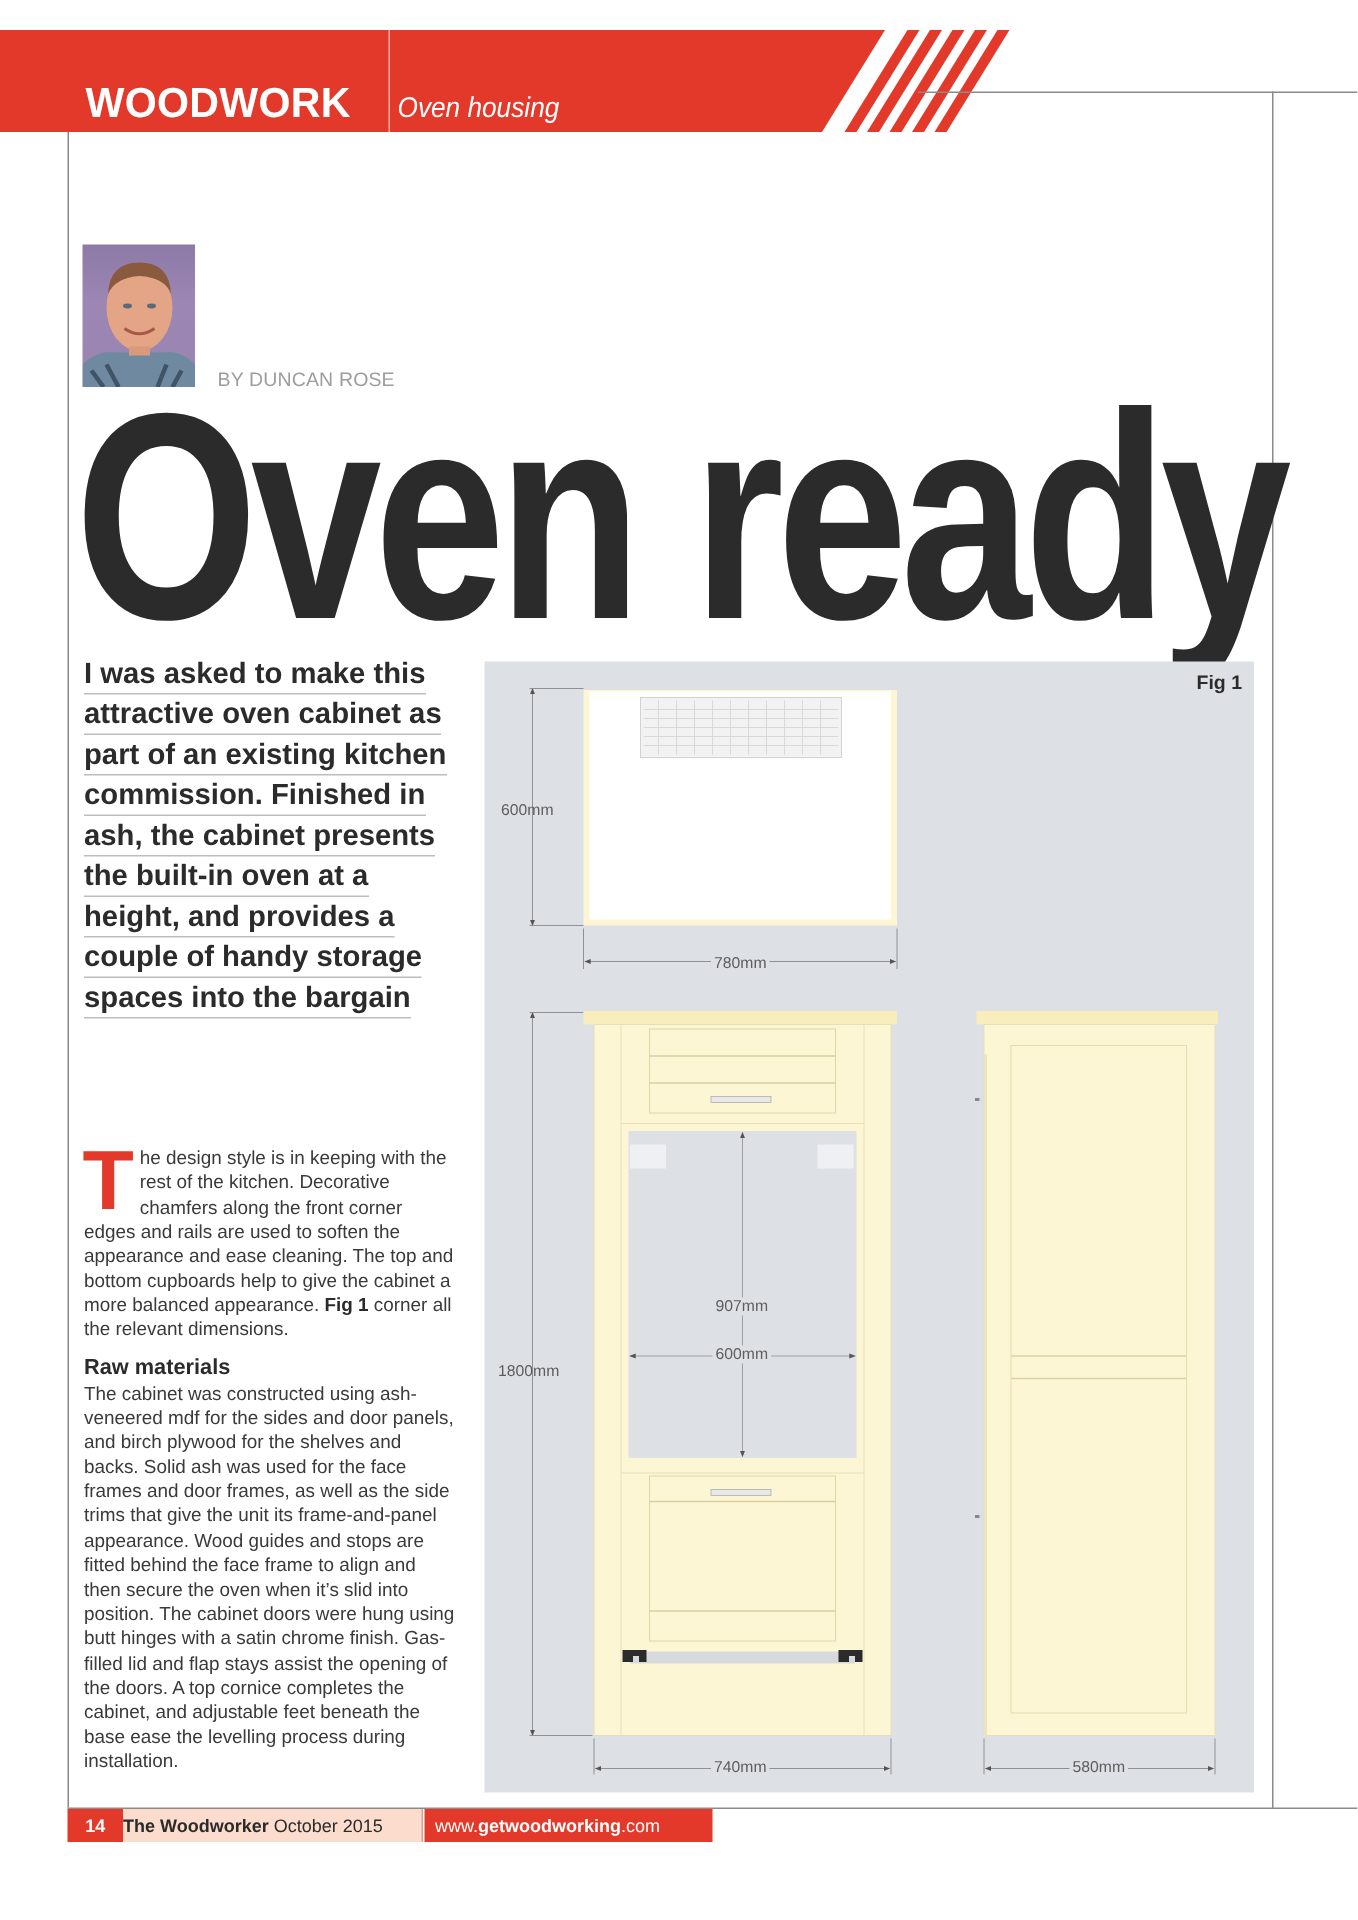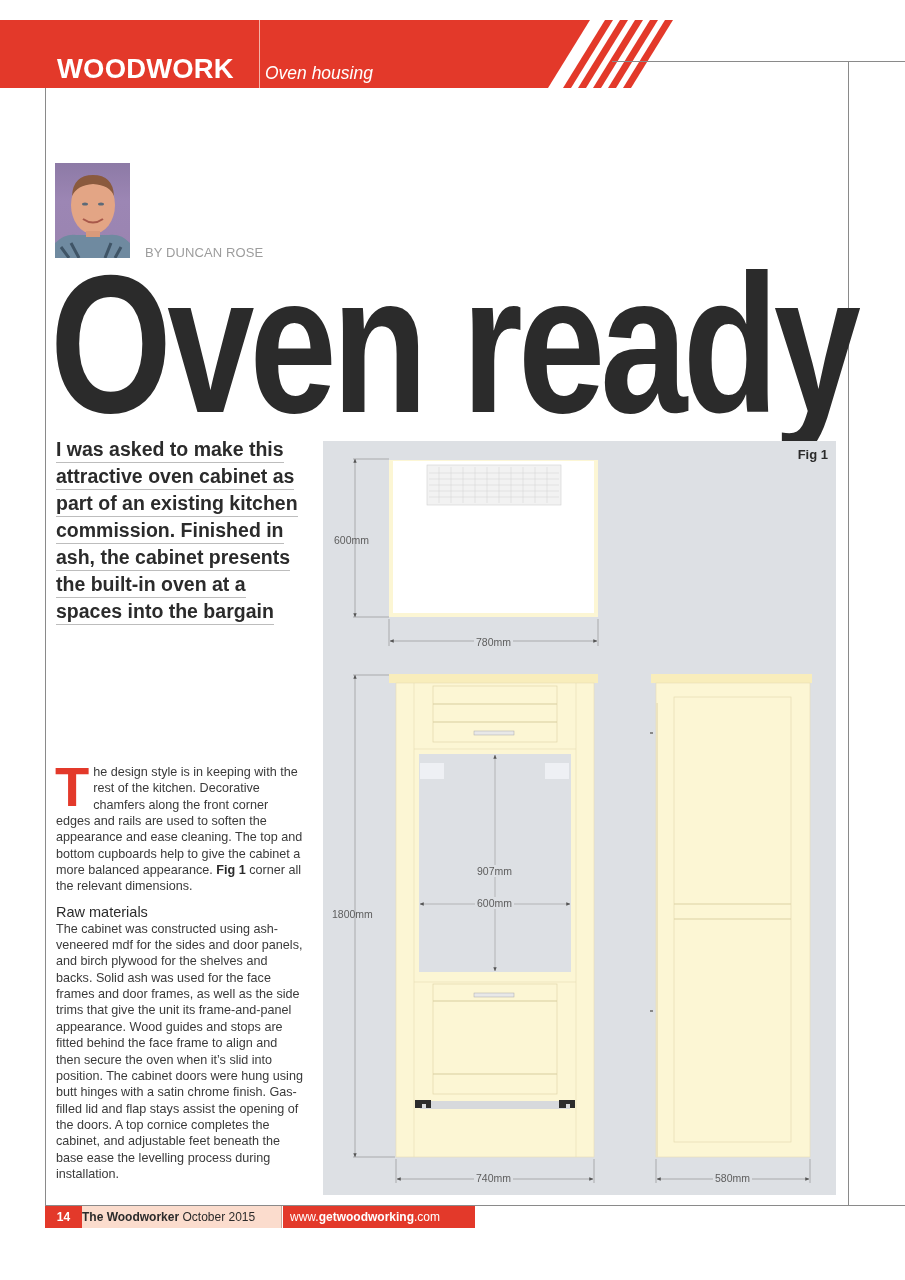--- a/index.html
+++ b/index.html
@@ -28,21 +28,21 @@
 
   
   .standfirst { left:56px; top:436px; width:250px; font-size:19.5px; font-weight:bold; line-height:26px; color:#2b2b2b;text-align:center; }
   .standfirst span.line { display:block; border-bottom:1px solid #bdbdbd; width:max-content; white-space:nowrap; }
 
   
   .body { left:56px; top:764px; width:248px; font-size:12.6px; line-height:16.35px; color:#3a3a3a; }
   .dropcap { float:left; font-size:56px; font-weight:bold; color:#e3392a; line-height:44px; margin:1px 4px -2px -1px; height:48px; }
   .body p { margin:0; }
   .body b { color:#2b2b2b; }
-  .subhead { font-size:14.5px; font-weight:normal; color:#2b2b2b; margin-top:9px !important; line-height:17px; }
+  .subhead { font-size:14.5px; font-weight:bold; color:#2b2b2b; margin-top:9px !important; line-height:17px; }
 
   
   .fig { left:323px; top:441px; width:513px; height:754px; background:#dde0e4; }
   .fig-label { right:8px; top:6px; font-size:13px; font-weight:bold; color:#2b2b2b; }
   .dim { font-size:10.5px; color:#5d5d5d; white-space:nowrap; }
 
   
   .foot-page { left:45px; top:1206px; width:37px; height:22px; background:#e3392a; color:#fff; font-size:12px; font-weight:bold; line-height:22px; text-align:center; }
   .foot-mag { left:82px; top:1206px; width:200px; height:22px; background:#fbdccd; color:#2b2b2b; font-size:12px; line-height:22px; box-sizing:border-box; border-right:1px solid #c9a99a; white-space:nowrap; }
   .foot-url { left:283px; top:1206px; width:192px; height:22px; background:#e3392a; color:#fff; font-size:12px; line-height:22px; padding-left:7px; box-sizing:border-box; white-space:nowrap; }
@@ -85,20 +85,22 @@
 
 <div class="abs title">Oven ready</div>
 
 <div class="abs standfirst">
   <span class="line">I was asked to make this</span>
   <span class="line">attractive oven cabinet as</span>
   <span class="line">part of an existing kitchen</span>
   <span class="line">commission. Finished in</span>
   <span class="line">ash, the cabinet presents</span>
   <span class="line">the built-in oven at a</span>
+  <span class="line">height, and provides a</span>
+  <span class="line">couple of handy storage</span>
   <span class="line">spaces into the bargain</span>
 </div>
 
 <div class="abs body">
   <p><span class="dropcap">T</span><span>he design style is in keeping with the rest of the kitchen. Decorative chamfers along the front corner edges and rails are used to soften the appearance and ease cleaning. The top and bottom cupboards help to give the cabinet a more balanced appearance. </span><b>Fig 1</b><span> corner all the relevant dimensions.</span></p>
   <p class="subhead">Raw materials</p>
   <p>The cabinet was constructed using ash-veneered mdf for the sides and door panels, and birch plywood for the shelves and backs. Solid ash was used for the face frames and door frames, as well as the side trims that give the unit its frame-and-panel appearance. Wood guides and stops are fitted behind the face frame to align and then secure the oven when it’s slid into position. The cabinet doors were hung using butt hinges with a satin chrome finish. Gas-filled lid and flap stays assist the opening of the doors. A top cornice completes the cabinet, and adjustable feet beneath the base ease the levelling process during installation.</p>
 </div>
 
 <div class="abs fig">

